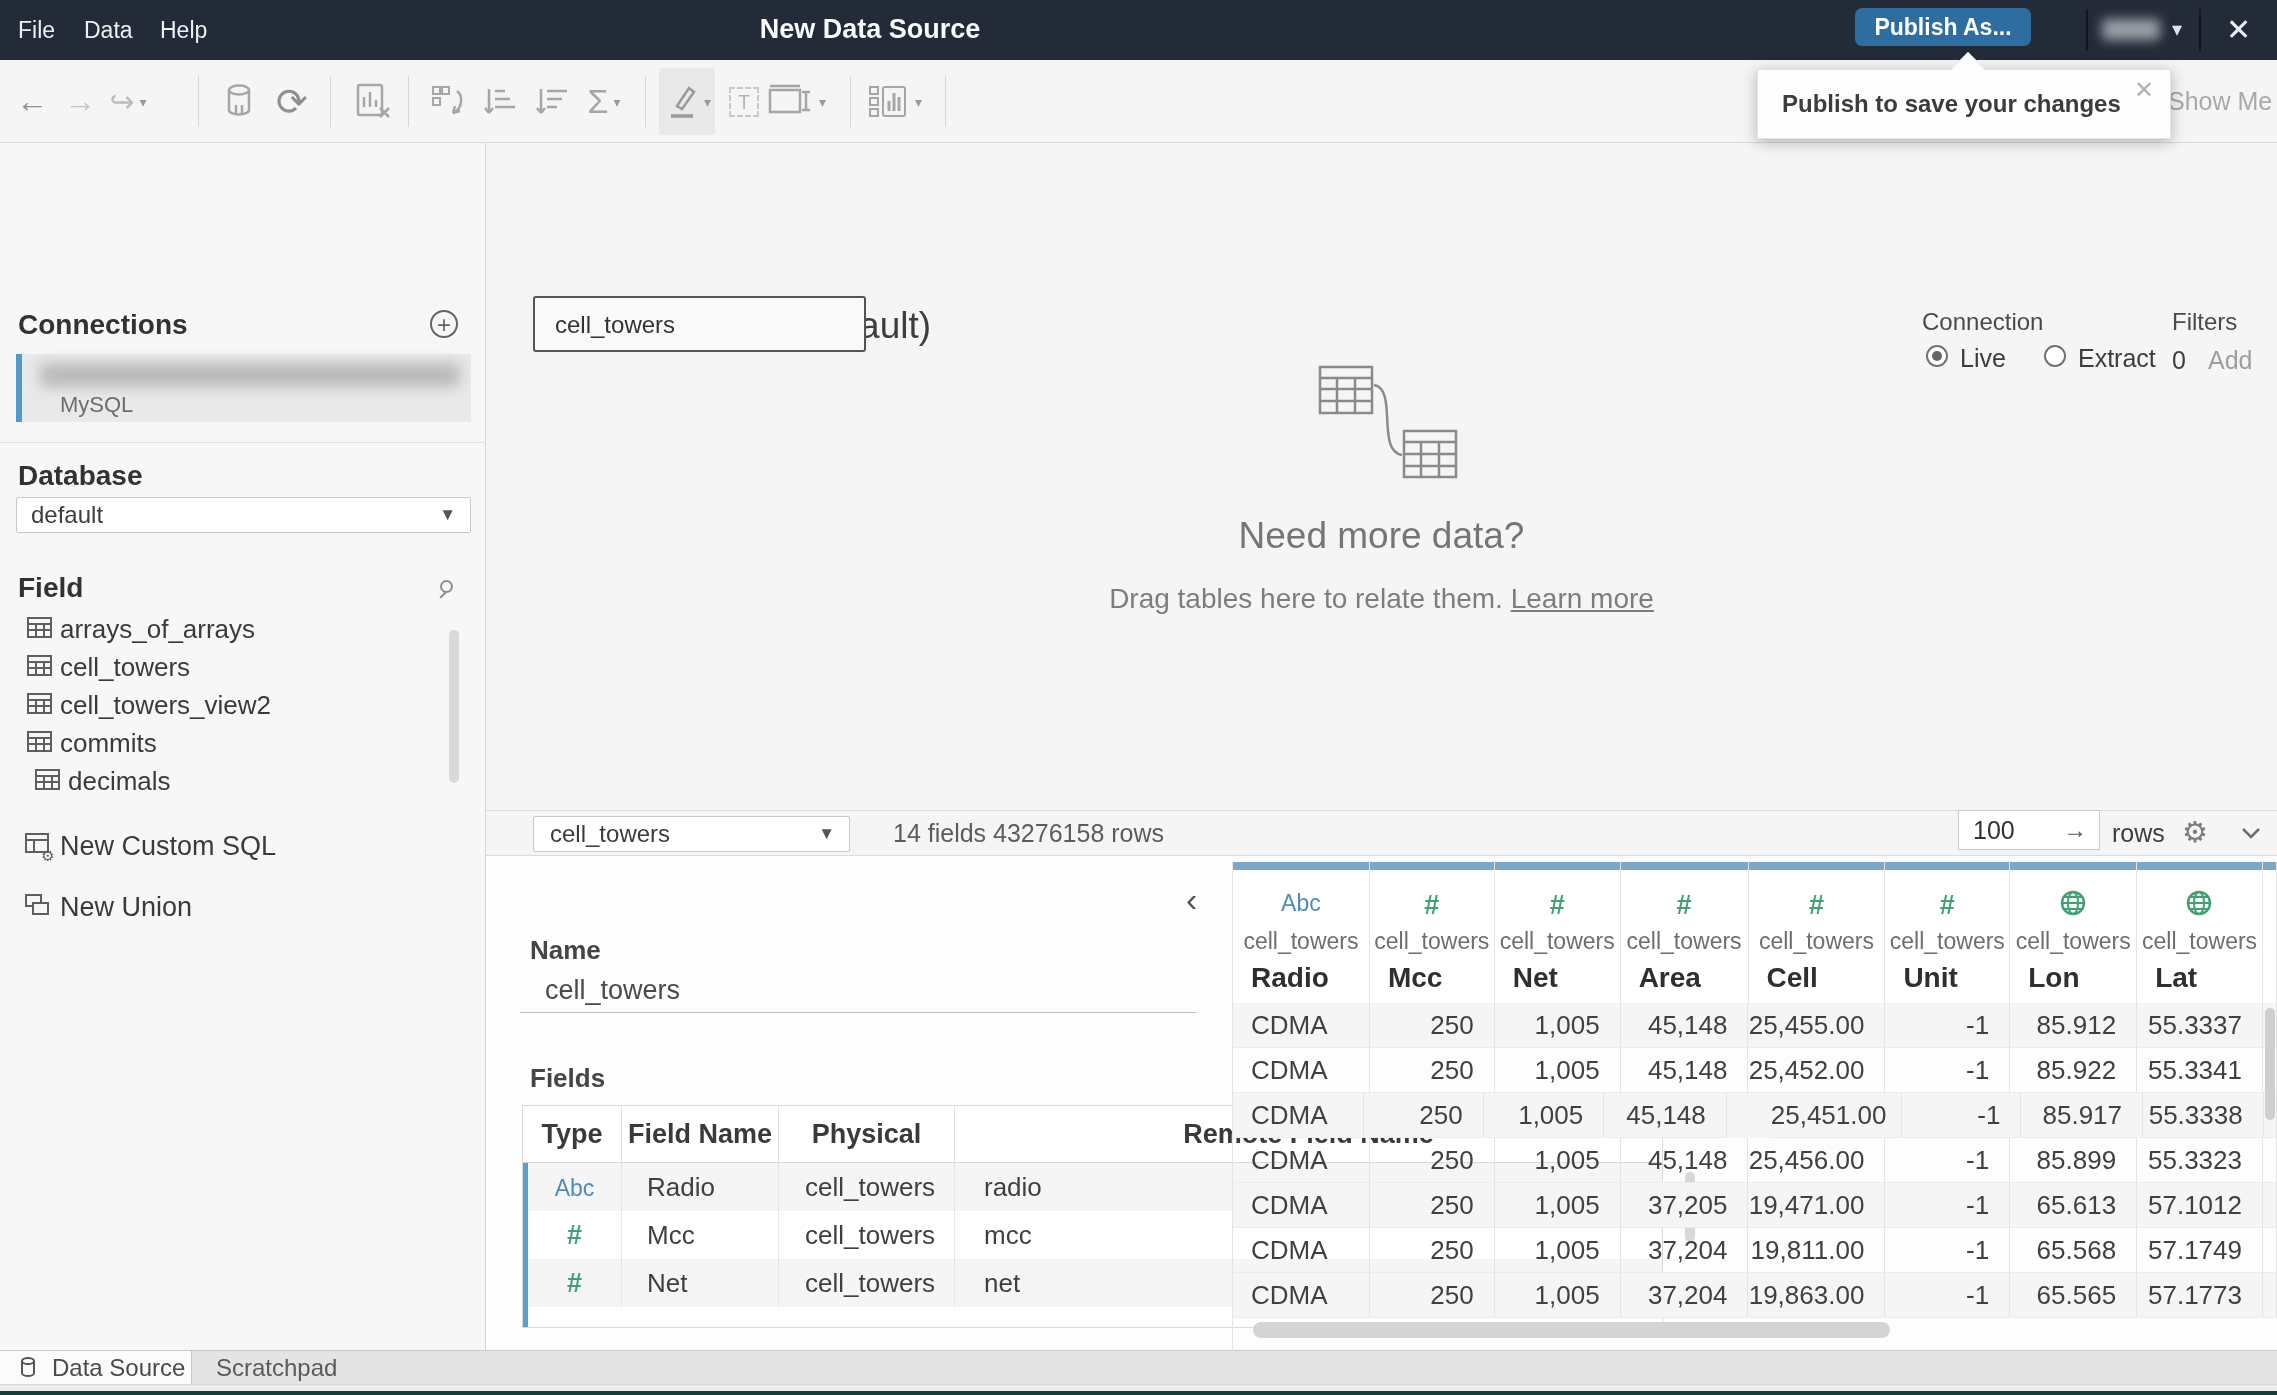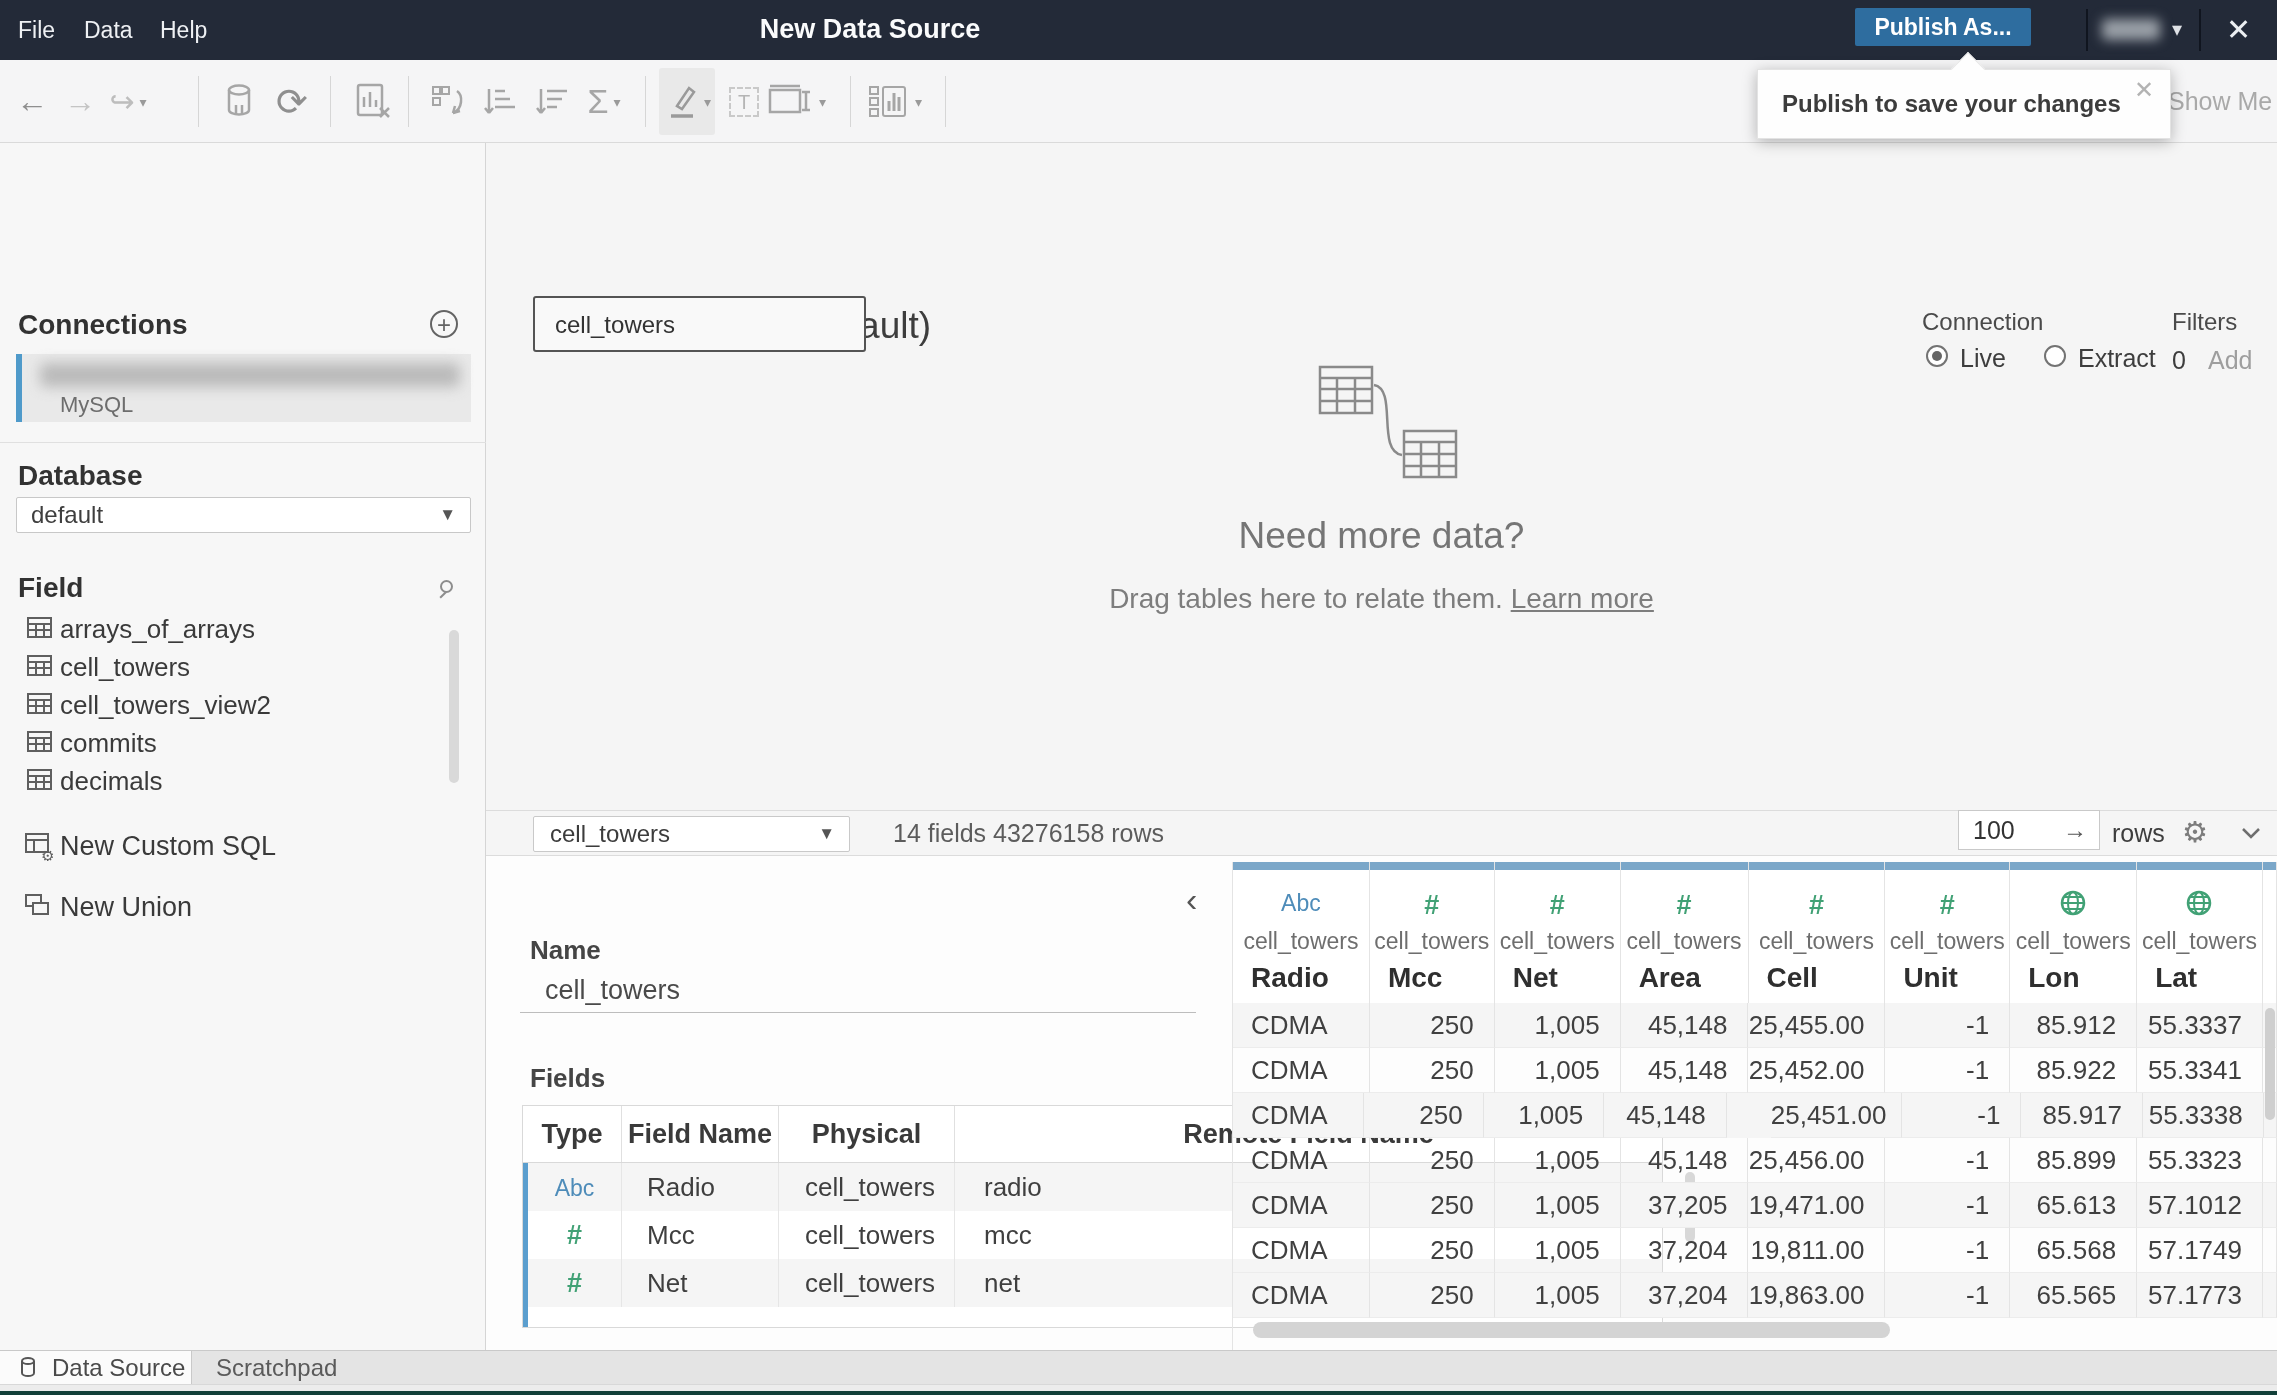--- a/index.html
+++ b/index.html
@@ -4,21 +4,21 @@
 <style>
   * { margin:0; padding:0; box-sizing:border-box; }
   html,body { width:2277px; height:1395px; overflow:hidden; }
   body { font-family:"Liberation Sans", sans-serif; color:#3b3b3b; background:#fff; }
   .screen { position:relative; width:2277px; height:1395px; overflow:hidden; background:#fff; }
 
   
   .topnav { position:absolute; left:0; top:0; width:2277px; height:60px; background:#232a38; z-index:30; }
   .menu-item { position:absolute; top:0; height:60px; line-height:60px; color:#eef0f3; font-size:23px; padding:0 10px; cursor:default; }
   .win-title { position:absolute; left:700px; top:0; width:340px; height:60px; line-height:58px; text-align:center; color:#fafbfc; font-size:27px; font-weight:bold; }
-  .publish-btn { position:absolute; left:1855px; top:8px; width:176px; height:38px; background:#2e6d9f; border-radius:2px; color:#fff; font-size:23px; font-weight:bold; text-align:center; line-height:38px; cursor:pointer; }
+  .publish-btn { position:absolute; left:1855px; top:8px; width:176px; height:38px; background:#2e6d9f; border-radius:7px; color:#fff; font-size:23px; font-weight:bold; text-align:center; line-height:38px; cursor:pointer; }
   .nav-sep { position:absolute; top:9px; width:2px; height:42px; background:#10151f; }
   .user-blur { position:absolute; left:2102px; top:19px; width:58px; height:21px; background:#9aa0a8; border-radius:4px; filter:blur(6px); }
   .user-caret { position:absolute; left:2172px; top:17px; color:#dfe2e6; font-size:20px; }
   .win-close { position:absolute; left:2226px; top:12px; color:#eceff2; font-size:30px; line-height:36px; cursor:pointer; }
 
   
   .toolbar { position:absolute; left:0; top:60px; width:2277px; height:83px; background:#f5f5f6; border-bottom:1px solid #dadada; z-index:5; }
   .tb-icon { position:absolute; top:0; height:83px; display:flex; align-items:center; justify-content:center; color:#a3a3a3; }
   .tb-sep { position:absolute; top:16px; width:1px; height:51px; background:#d6d6d6; }
   .tb-active { background:#e9e9e9; border-radius:3px; }
@@ -299,21 +299,21 @@
         <div class="tbl-item" style="top: 580px;">
           <svg width="26" height="24">
             <rect x="1" y="2" width="23" height="19" fill="none" stroke="#5f5f5f" stroke-width="2"></rect>
             <line x1="1" y1="8" x2="24" y2="8" stroke="#5f5f5f" stroke-width="2"></line>
             <line x1="1" y1="14" x2="24" y2="14" stroke="#5f5f5f" stroke-width="2"></line>
             <line x1="9" y1="8" x2="9" y2="21" stroke="#5f5f5f" stroke-width="2"></line>
             <line x1="17" y1="8" x2="17" y2="21" stroke="#5f5f5f" stroke-width="2"></line>
           </svg>
           <span class="lbl">commits</span>
         </div>
-        <div class="tbl-item" style="top: 618px;">
+        <div class="tbl-item" style="top: 618px; margin-left: 8px;">
           <svg width="26" height="24">
             <rect x="1" y="2" width="23" height="19" fill="none" stroke="#5f5f5f" stroke-width="2"></rect>
             <line x1="1" y1="8" x2="24" y2="8" stroke="#5f5f5f" stroke-width="2"></line>
             <line x1="1" y1="14" x2="24" y2="14" stroke="#5f5f5f" stroke-width="2"></line>
             <line x1="9" y1="8" x2="9" y2="21" stroke="#5f5f5f" stroke-width="2"></line>
             <line x1="17" y1="8" x2="17" y2="21" stroke="#5f5f5f" stroke-width="2"></line>
           </svg>
           <span class="lbl">decimals</span>
         </div>
       </div>

